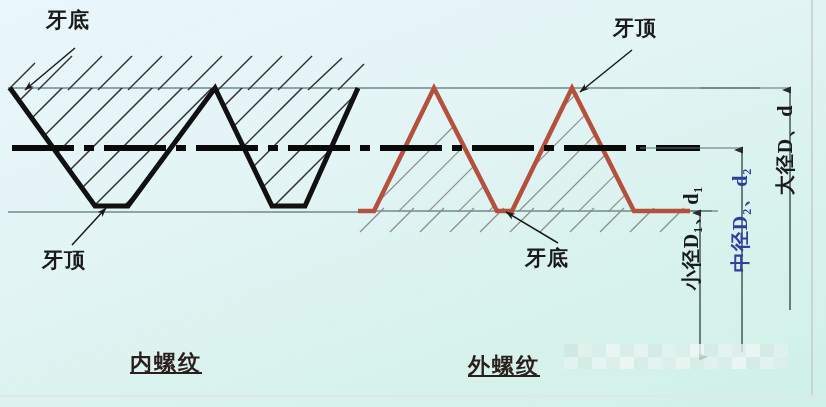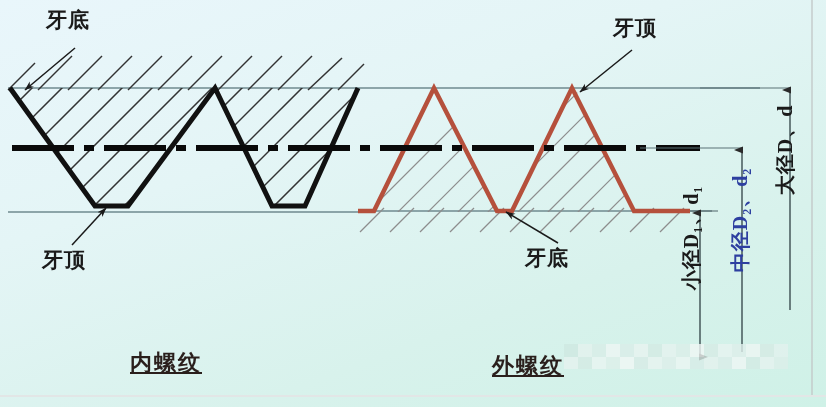--- a/index.html
+++ b/index.html
@@ -214,21 +214,21 @@
   <div class="txt lbl-callout" style="left:46px;  top:10px;">牙底</div>
 
   <div class="txt lbl-callout" style="left:42px;  top:250px;">牙顶</div>
 
   <div class="txt lbl-callout" style="left:613px; top:18px;">牙顶</div>
 
   <div class="txt lbl-callout" style="left:525px; top:248px;">牙底</div>
 
   <div class="txt lbl-bottom" style="left:130px; top:352px; color:#2a1f1c;">内螺纹</div>
 
-  <div class="txt lbl-bottom" style="left:492px; top:355px; color:#2a1f1c;">外螺纹</div>
+  <div class="txt lbl-bottom" style="left:468px; top:355px; color:#2a1f1c;">外螺纹</div>
 
   <div class="txt vert" style="left:616px; top:228px; width:150px; text-align:center;">
     <span>小径D₁、d₁</span>
   </div>
 
   <div class="txt vert" style="left:660px; top:210px; width:160px; text-align:center; color:#2d3fa0;">
     <span>中径D₂、d₂</span>
   </div>
 
   <div class="txt vert" style="left:710px; top:140px; width:150px; text-align:center;">

